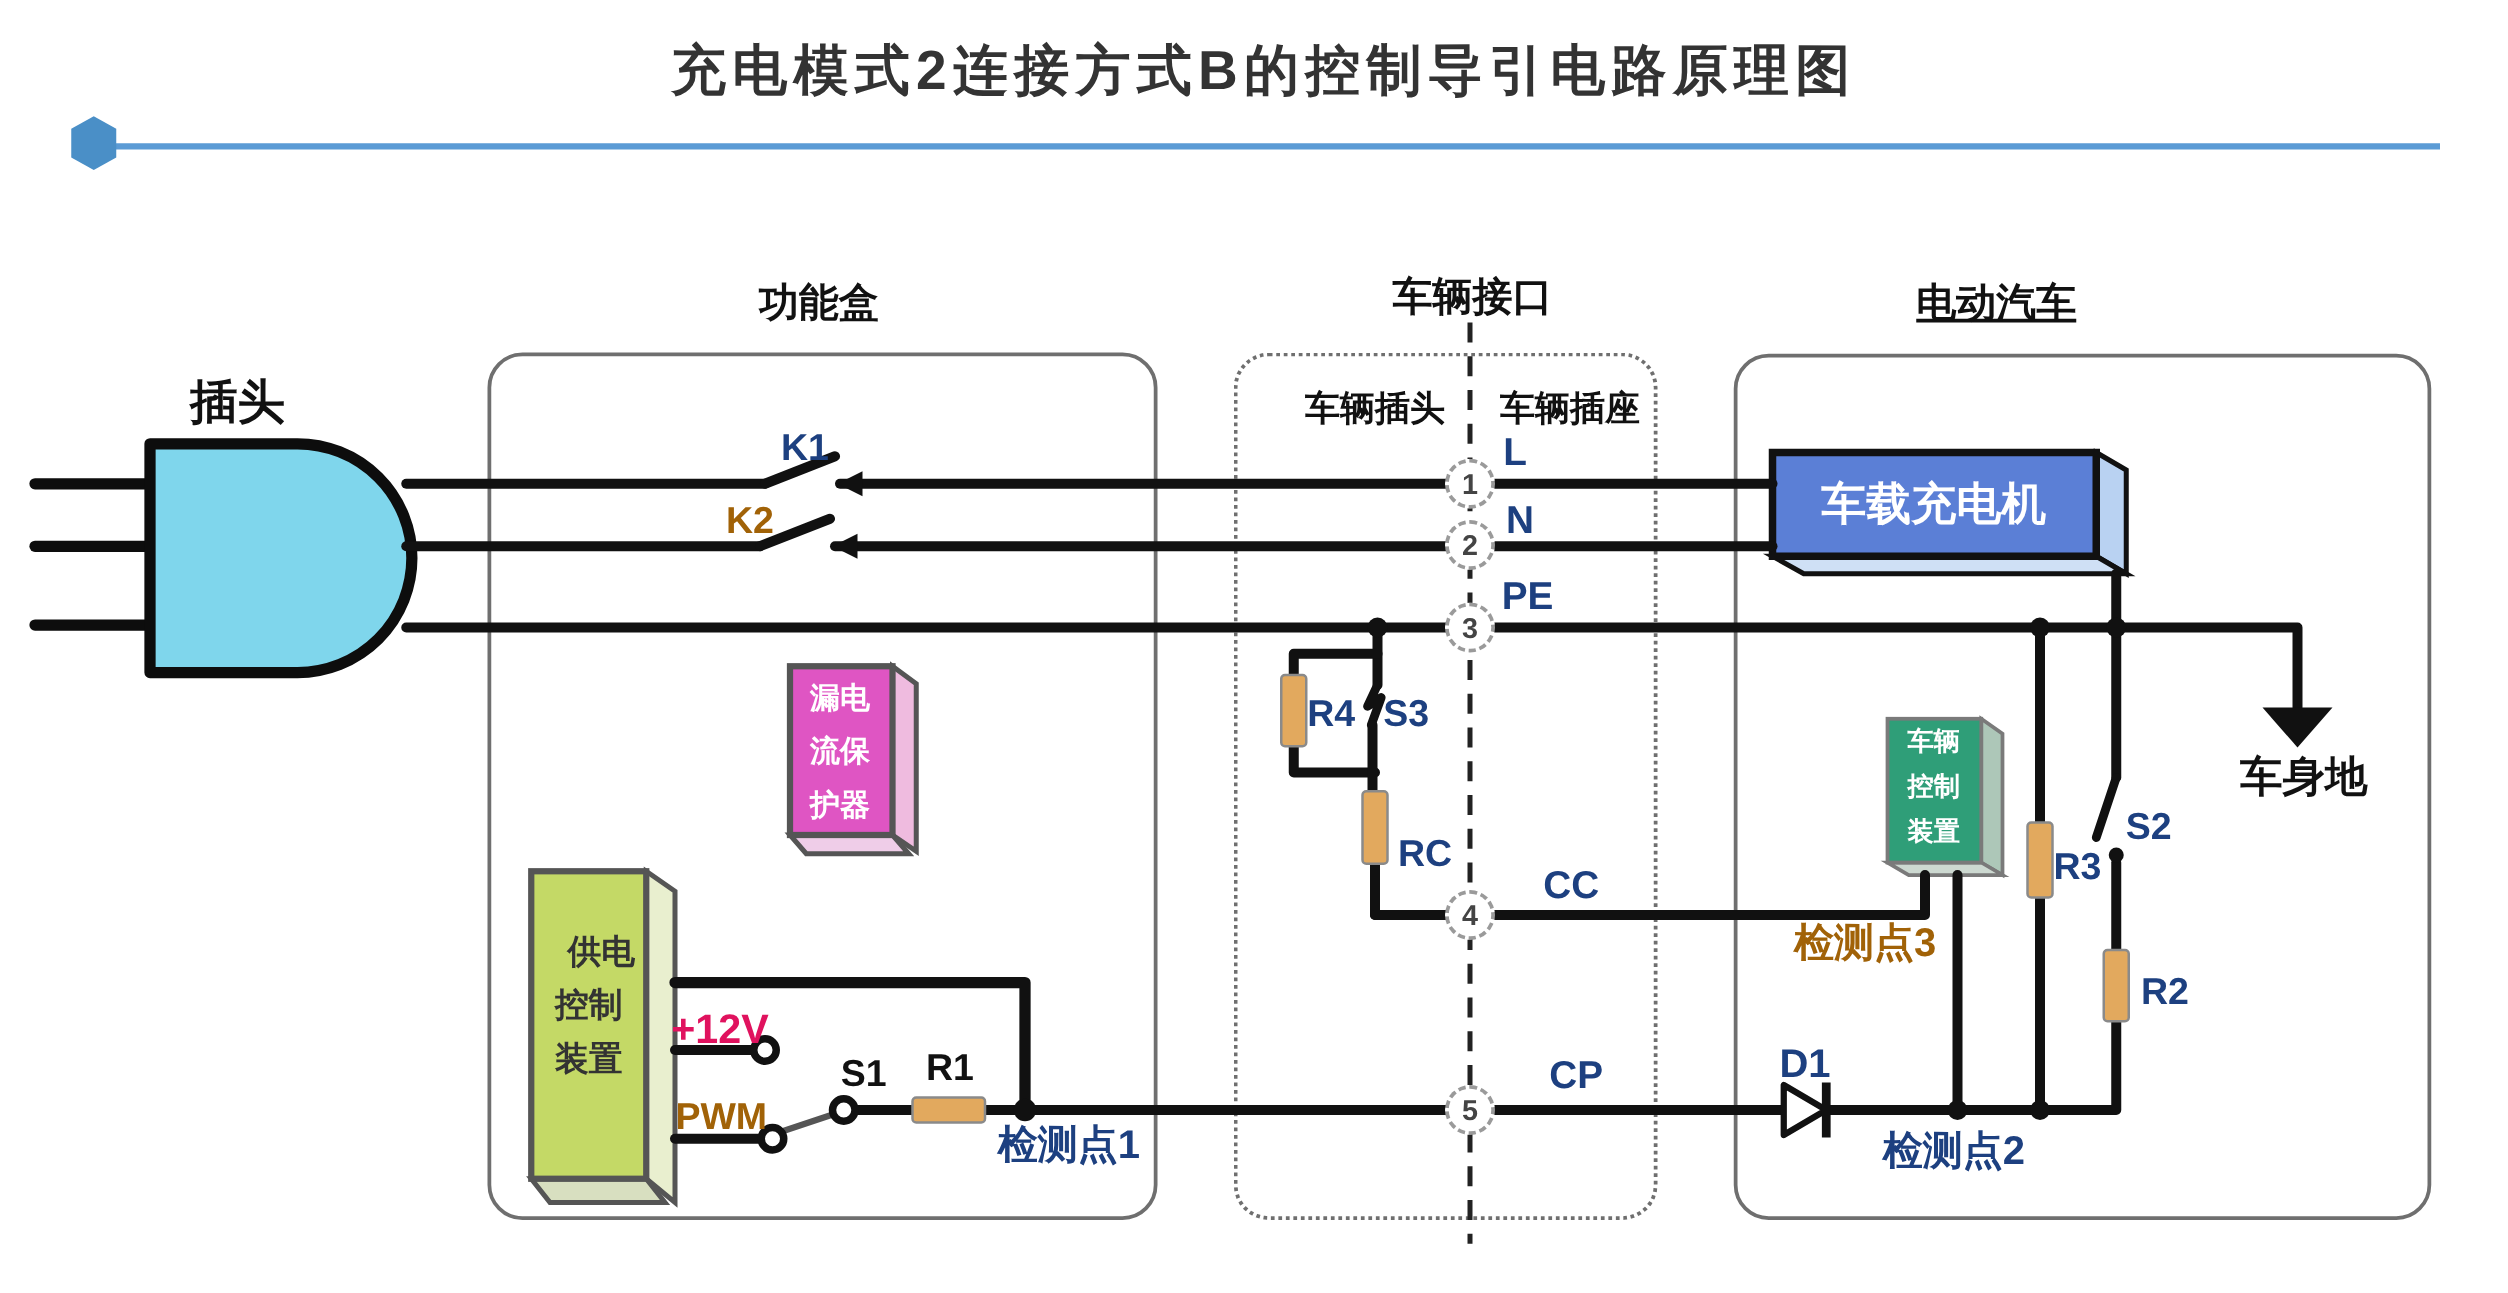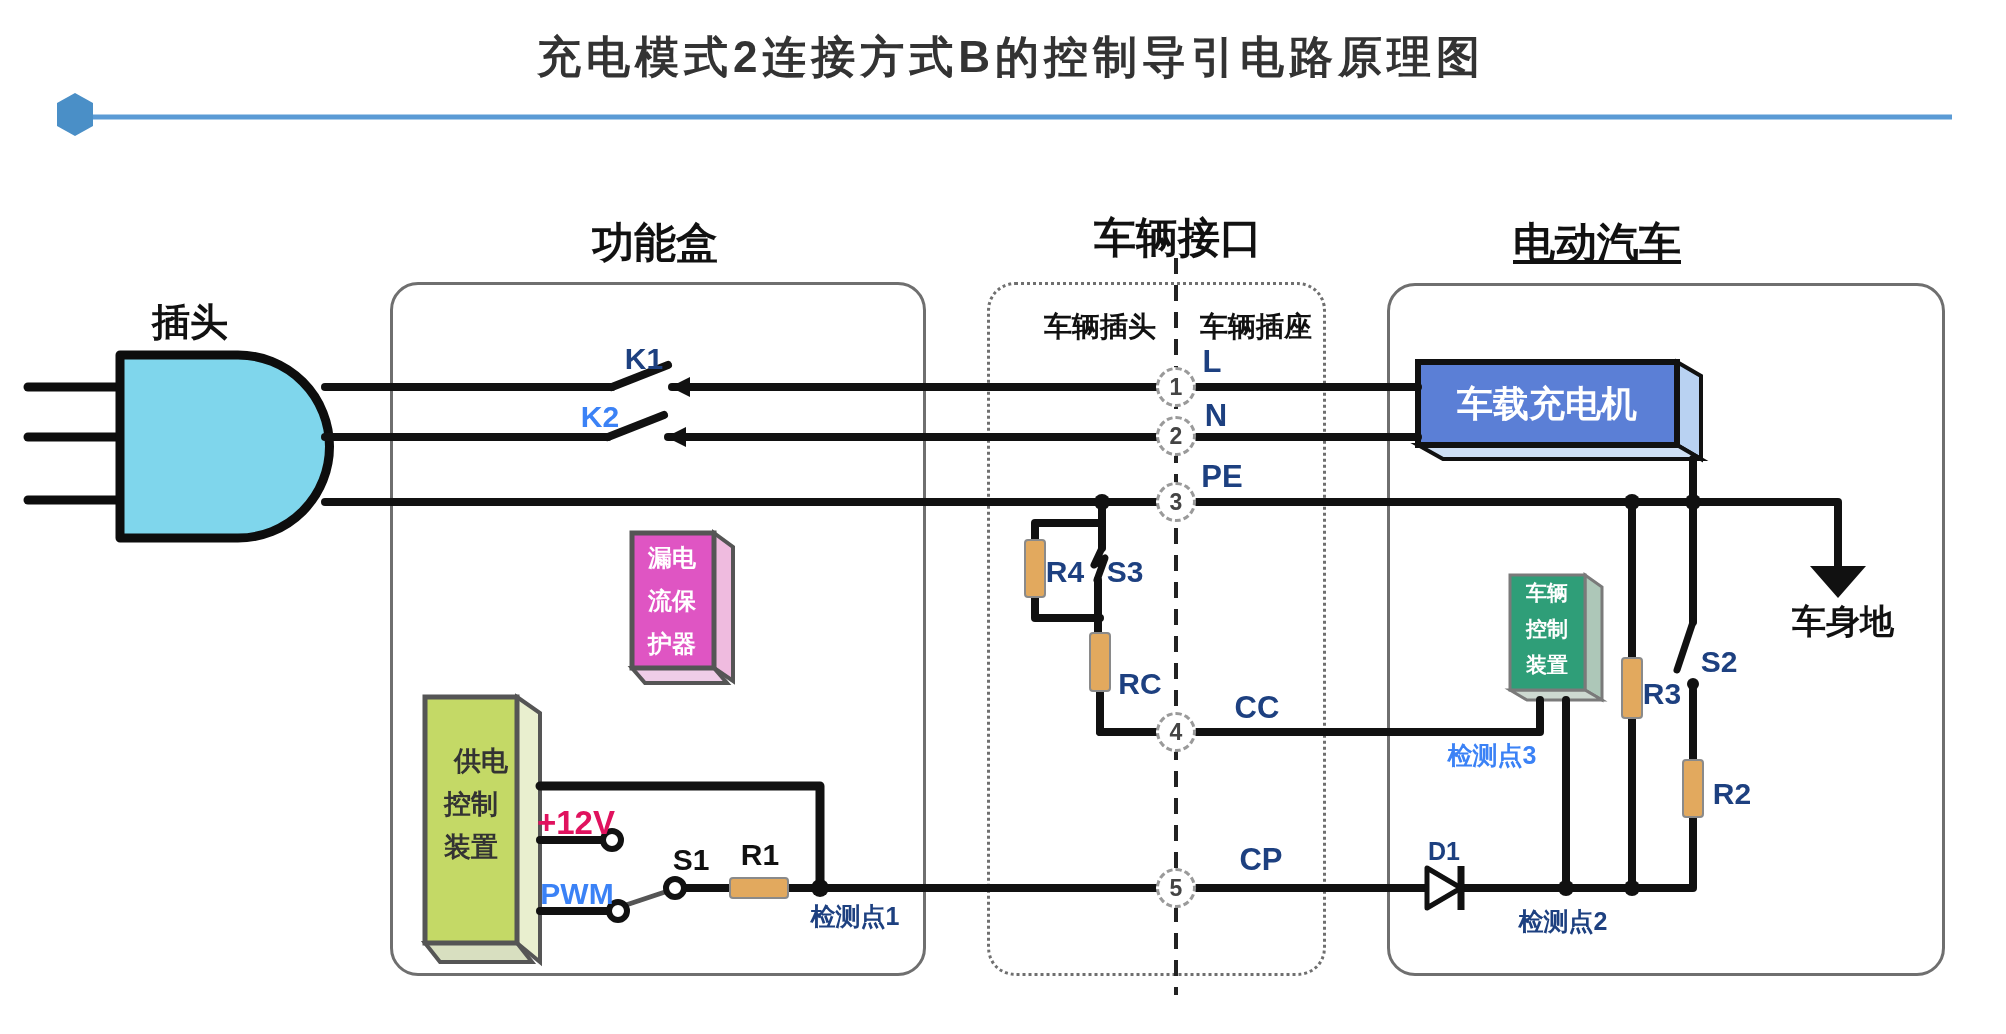--- a/index.html
+++ b/index.html
@@ -14,35 +14,35 @@
   .layer-labels{z-index:3;pointer-events:none;}
   .zone{position:absolute;border-radius:28px;}
   .zone.solid{border:3px solid #6f6f6f;}
   .zone.dotted{border:3px dotted #6f6f6f;}
   .lbl{position:absolute;transform:translate(-50%,-50%);white-space:nowrap;font-weight:bold;color:#111;}
   .title{
     position:absolute;left:1011px;top:57px;transform:translate(-50%,-50%);
     font-size:44px;font-weight:bold;color:#333;letter-spacing:5px;white-space:nowrap;
   }
   .navy{color:#1d4080;}
-  .dgreen{color:#3b82f6;}
+  .dgreen{color:#a16207;}
   .crimson{color:#e0125e;}
   .white{color:#ffffff;}
   .gray9{color:#333;}
   .pin{
     position:absolute;width:34px;height:34px;border-radius:50%;
     border:3px dashed #9a9a9a;background:#ffffff;
     color:#444;font-weight:bold;font-size:23px;text-align:center;line-height:34px;
     transform:translate(-50%,-50%);
   }
   .pin-name{font-size:31px;}
-  .sec{font-size:42px;}
+  .sec{font-size:32px;}
   .sub{font-size:28px;}
   .comp-lbl{font-size:30px;}
-  .tp{font-size:25px;}
+  .tp{font-size:32px;}
 </style>
 </head>
 <body>
 
 <div class="stage">
 
   <div class="layer-boxes">
     <div class="zone solid" style="left:390px;top:282px;width:530px;height:688px;"></div>
     <div class="zone dotted" style="left:987px;top:282px;width:333px;height:688px;"></div>
     <div class="zone solid" style="left:1387px;top:283px;width:552px;height:687px;"></div>

